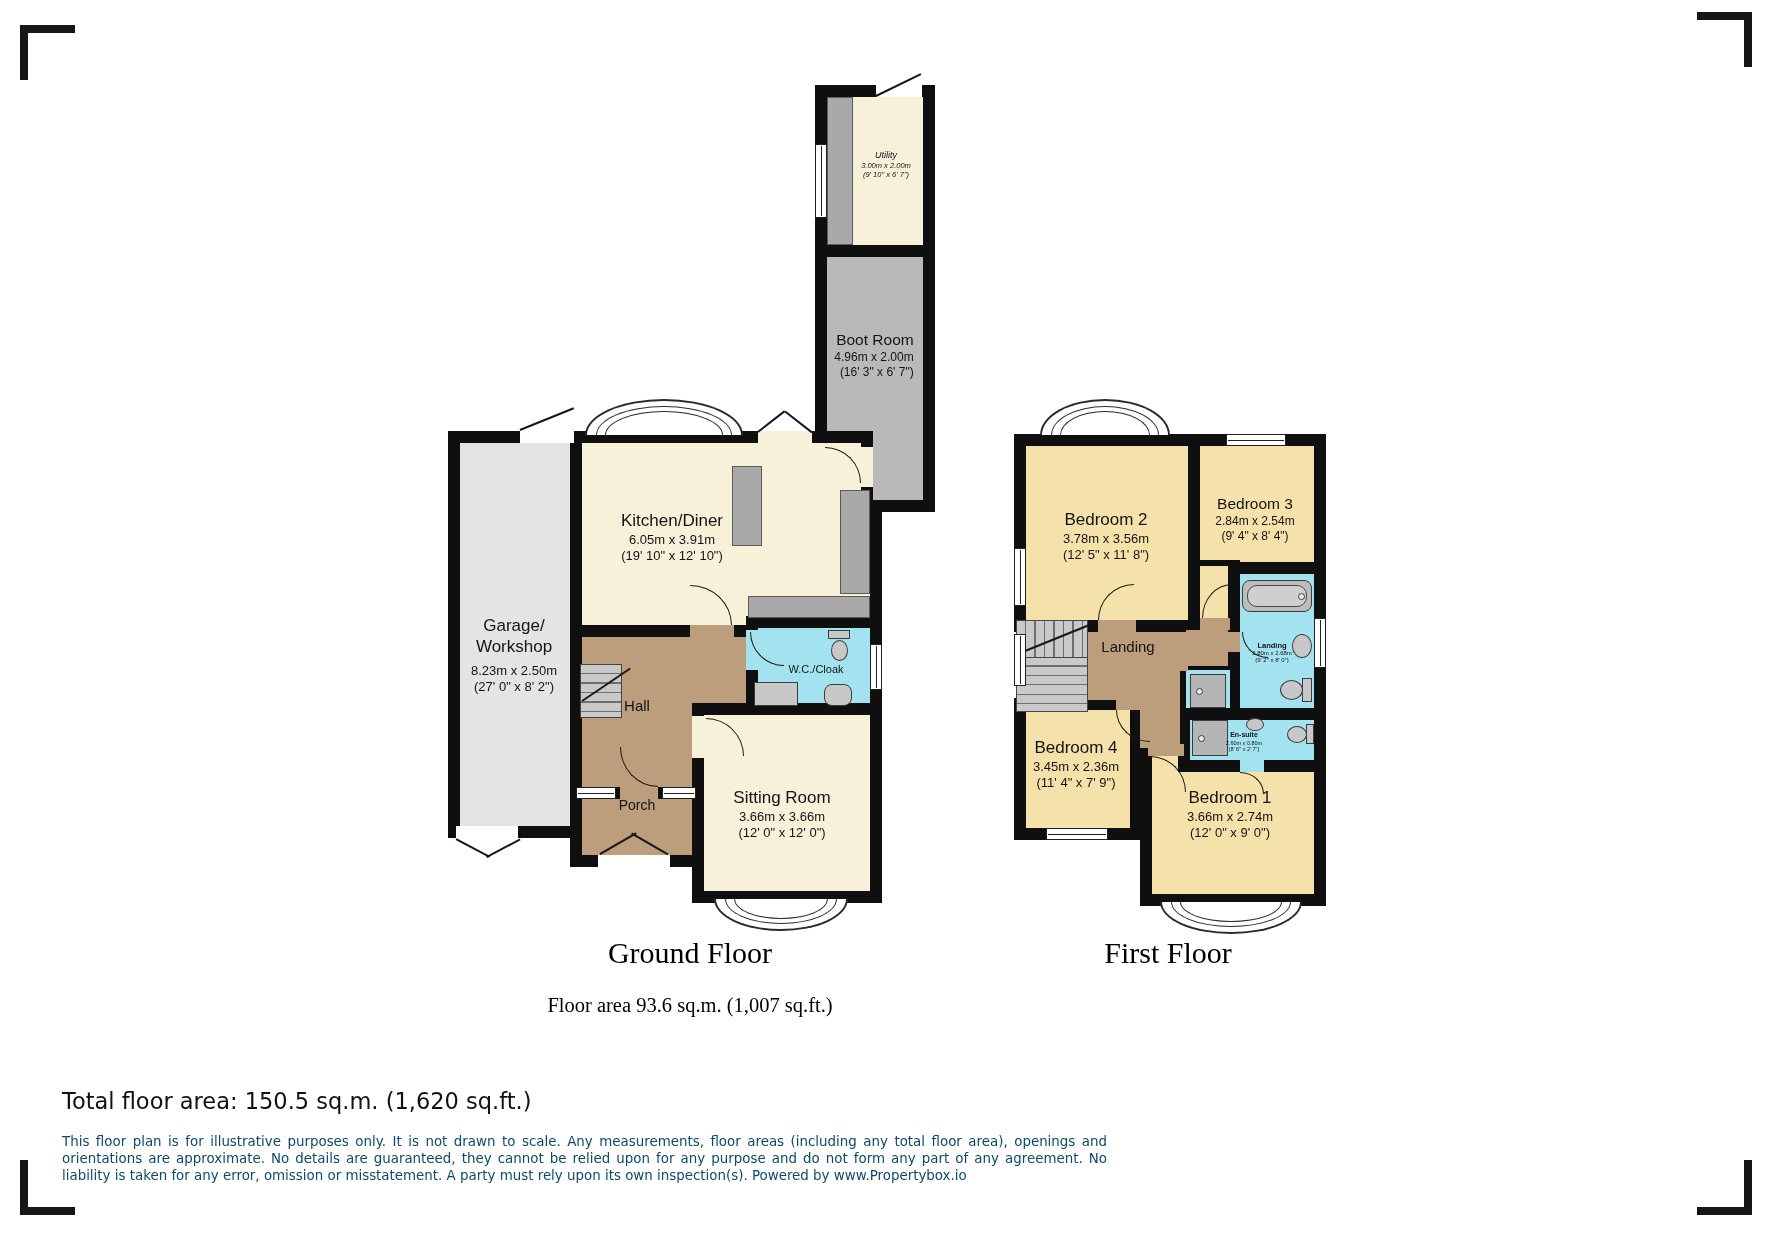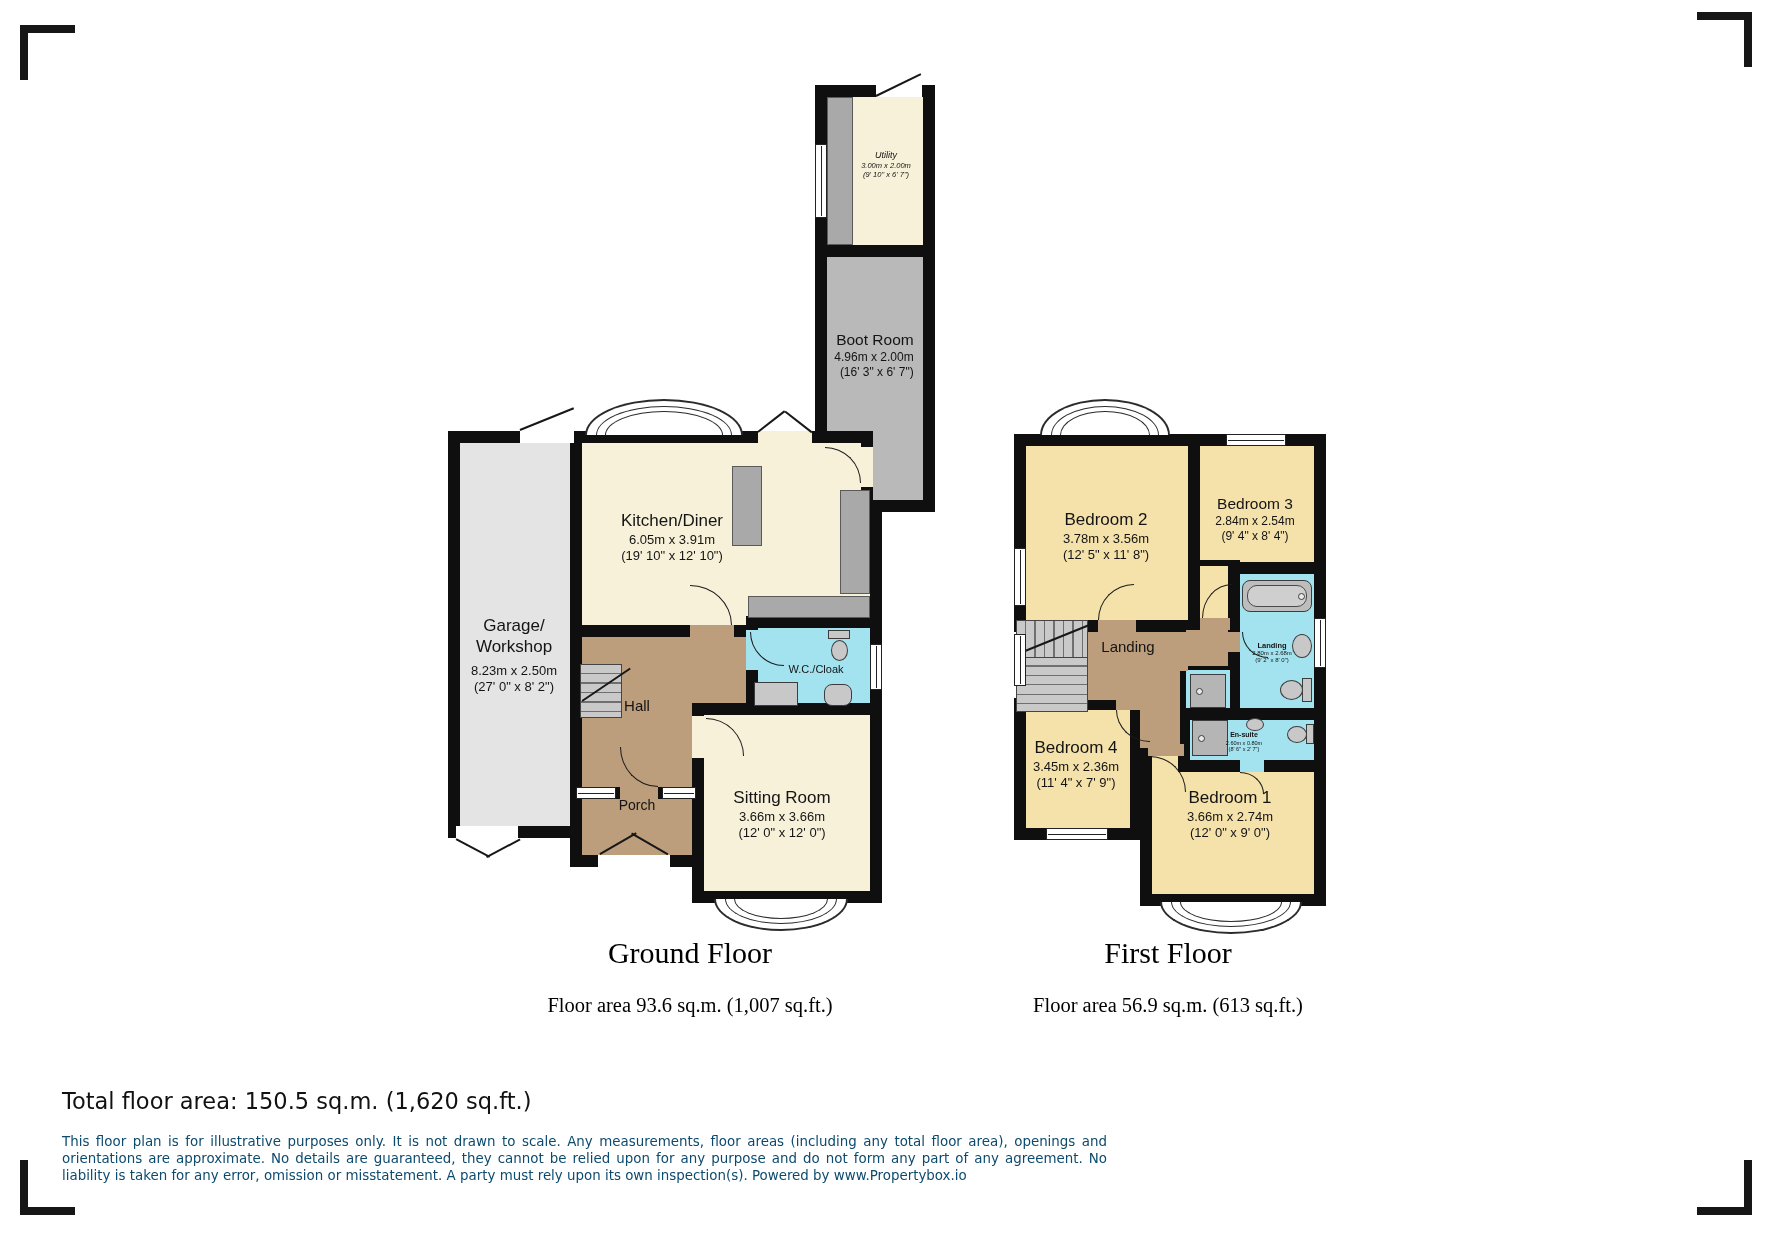--- a/index.html
+++ b/index.html
@@ -293,18 +293,17 @@
     <div class="rlabel t5" style="left:1244px;top:731px;">
       <div class="rname">En-suite</div>
       <div class="rdim">2.60m x 0.80m</div>
       <div class="rdim">(8' 6" x 2' 7")</div>
     </div>
   </div>
 
   <div class="cap cap-title" style="left:690px;top:936px;">Ground Floor</div>
   <div class="cap cap-sub" style="left:690px;top:992px;">Floor area 93.6 sq.m. (1,007 sq.ft.)</div>
   <div class="cap cap-title" style="left:1168px;top:936px;">First Floor</div>
-  <div class="cap cap-sub" style="left:1168px;top:992px;width:300px;">Floor area 56.9 sq.m. (613 sq.ft.)</div>
 
   <div id="total">Total floor area: 150.5 sq.m. (1,620 sq.ft.)</div>
   <div id="disclaimer">This floor plan is for illustrative purposes only. It is not drawn to scale. Any measurements, floor areas (including any total floor area), openings and orientations are approximate. No details are guaranteed, they cannot be relied upon for any purpose and do not form any part of any agreement. No liability is taken for any error, omission or misstatement. A party must rely upon its own inspection(s). Powered by www.Propertybox.io</div>
 
 </div>
 
 </body></html>

